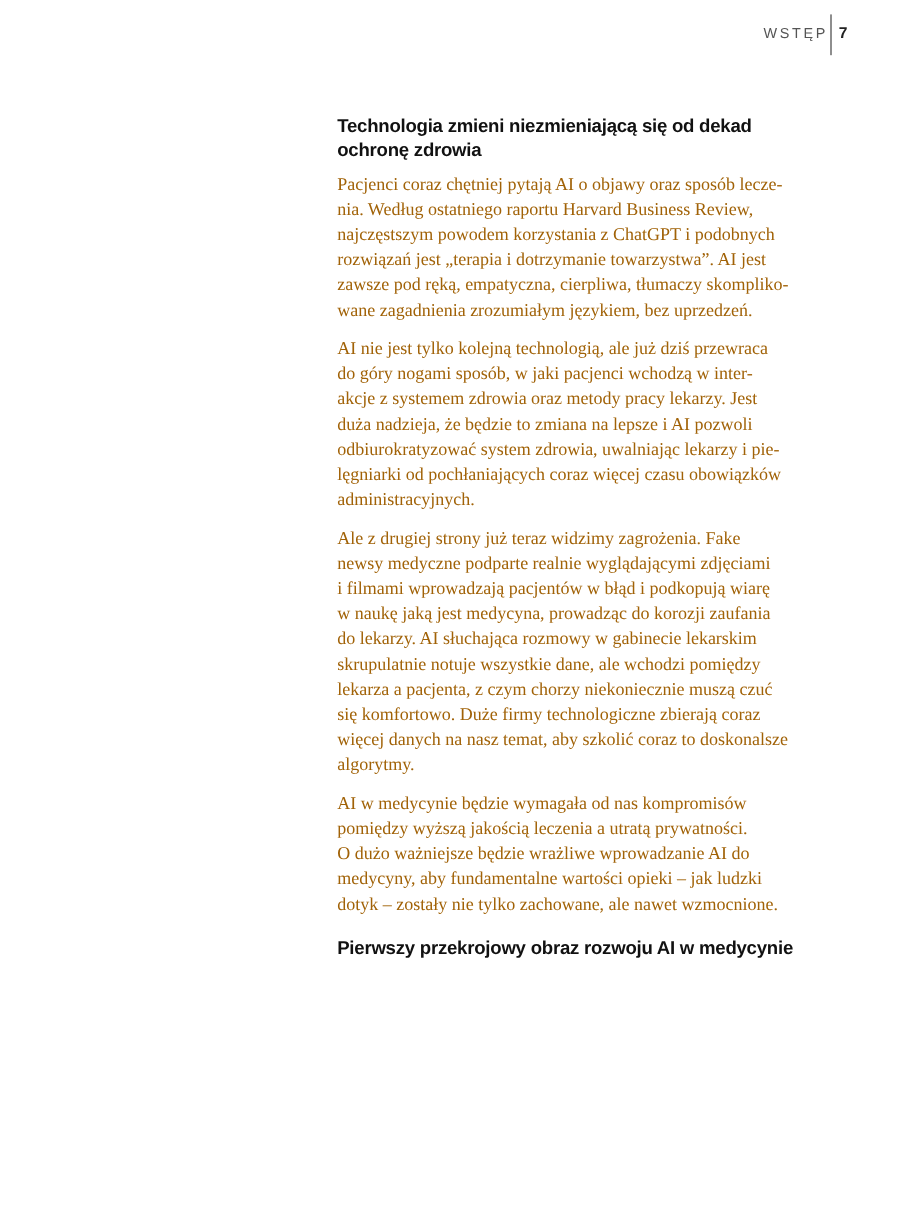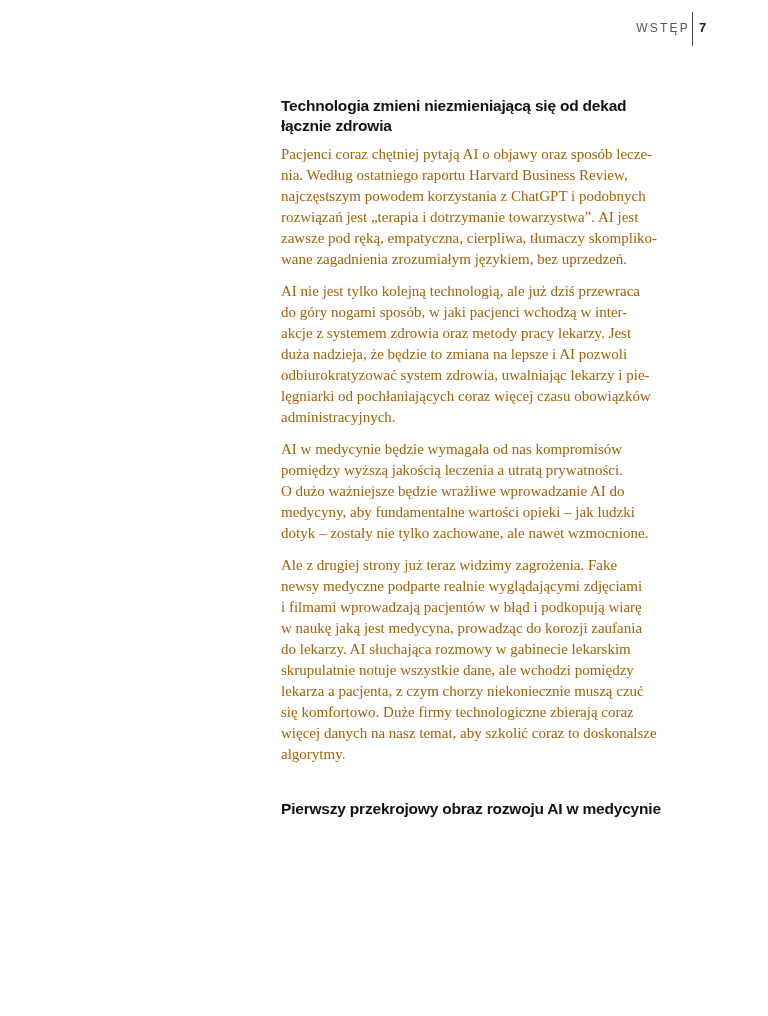--- a/index.html
+++ b/index.html
@@ -57,21 +57,21 @@
     h2 {
       font-family: "Liberation Sans", sans-serif;
       font-weight: 700;
       font-size: 15.5px;
       line-height: 20px;
       margin: 0 0 8px 0;
       color: #111111;
       letter-spacing: -0.2px;
     }
     h2.second {
-      margin-top: 34px;
+      margin-top: 16px;
     }
     p {
       font-family: "Liberation Serif", serif;
       font-size: 15px;
       line-height: 21px;
       margin: 0 0 11px 0;
       color: #a16207;
       white-space: pre-line;
     }
   </style>
@@ -79,44 +79,44 @@
 <body>
 
 <div class="running-header">
   <span class="section-name">WSTĘP</span>
   <div class="header-divider"></div>
   <span class="page-number">7</span>
 </div>
 
 <div class="content">
   <h2 style="white-space: pre-line;">Technologia zmieni niezmieniającą się od dekad
-łącznie zdrowia</h2>
+ochronę zdrowia</h2>
   <p>Pacjenci coraz chętniej pytają AI o objawy oraz sposób lecze-
 nia. Według ostatniego raportu Harvard Business Review,
 najczęstszym powodem korzystania z ChatGPT i podobnych
 rozwiązań jest „terapia i dotrzymanie towarzystwa”. AI jest
 zawsze pod ręką, empatyczna, cierpliwa, tłumaczy skompliko-
 wane zagadnienia zrozumiałym językiem, bez uprzedzeń.</p>
   <p>AI nie jest tylko kolejną technologią, ale już dziś przewraca
 do góry nogami sposób, w jaki pacjenci wchodzą w inter-
 akcje z systemem zdrowia oraz metody pracy lekarzy. Jest
 duża nadzieja, że będzie to zmiana na lepsze i AI pozwoli
 odbiurokratyzować system zdrowia, uwalniając lekarzy i pie-
 lęgniarki od pochłaniających coraz więcej czasu obowiązków
 administracyjnych.</p>
-  <p>AI w medycynie będzie wymagała od nas kompromisów
-pomiędzy wyższą jakością leczenia a utratą prywatności.
-O dużo ważniejsze będzie wrażliwe wprowadzanie AI do
-medycyny, aby fundamentalne wartości opieki – jak ludzki
-dotyk – zostały nie tylko zachowane, ale nawet wzmocnione.</p>
   <p>Ale z drugiej strony już teraz widzimy zagrożenia. Fake
 newsy medyczne podparte realnie wyglądającymi zdjęciami
 i filmami wprowadzają pacjentów w błąd i podkopują wiarę
 w naukę jaką jest medycyna, prowadząc do korozji zaufania
 do lekarzy. AI słuchająca rozmowy w gabinecie lekarskim
 skrupulatnie notuje wszystkie dane, ale wchodzi pomiędzy
 lekarza a pacjenta, z czym chorzy niekoniecznie muszą czuć
 się komfortowo. Duże firmy technologiczne zbierają coraz
 więcej danych na nasz temat, aby szkolić coraz to doskonalsze
 algorytmy.</p>
+  <p>AI w medycynie będzie wymagała od nas kompromisów
+pomiędzy wyższą jakością leczenia a utratą prywatności.
+O dużo ważniejsze będzie wrażliwe wprowadzanie AI do
+medycyny, aby fundamentalne wartości opieki – jak ludzki
+dotyk – zostały nie tylko zachowane, ale nawet wzmocnione.</p>
 
   <h2 class="second">Pierwszy przekrojowy obraz rozwoju AI w medycynie</h2>
 </div>
 
 </body></html>

